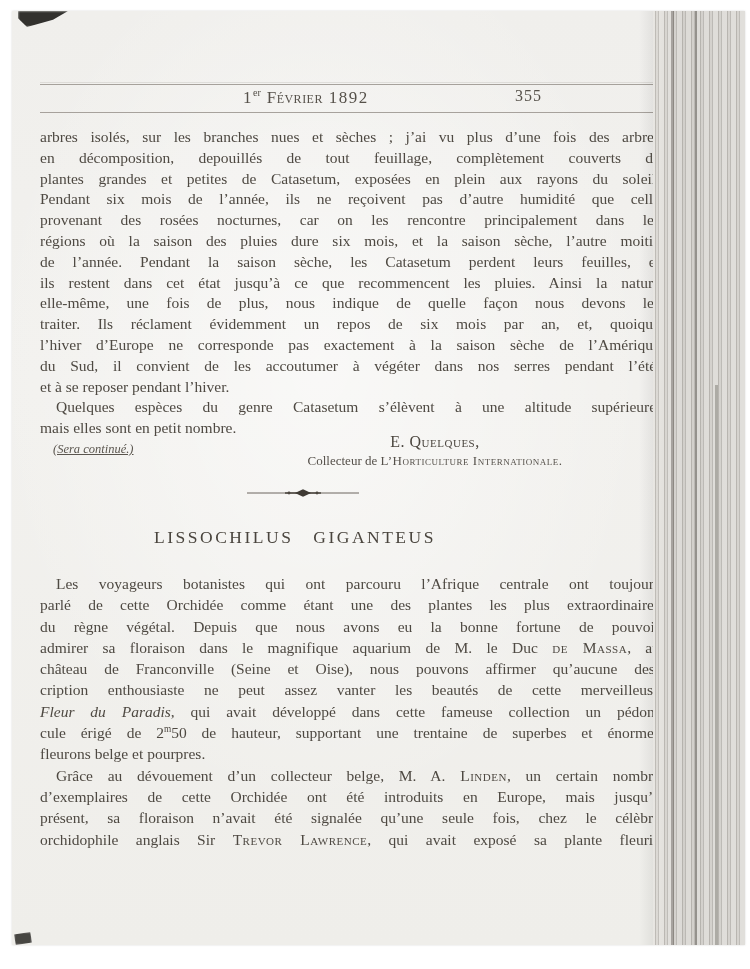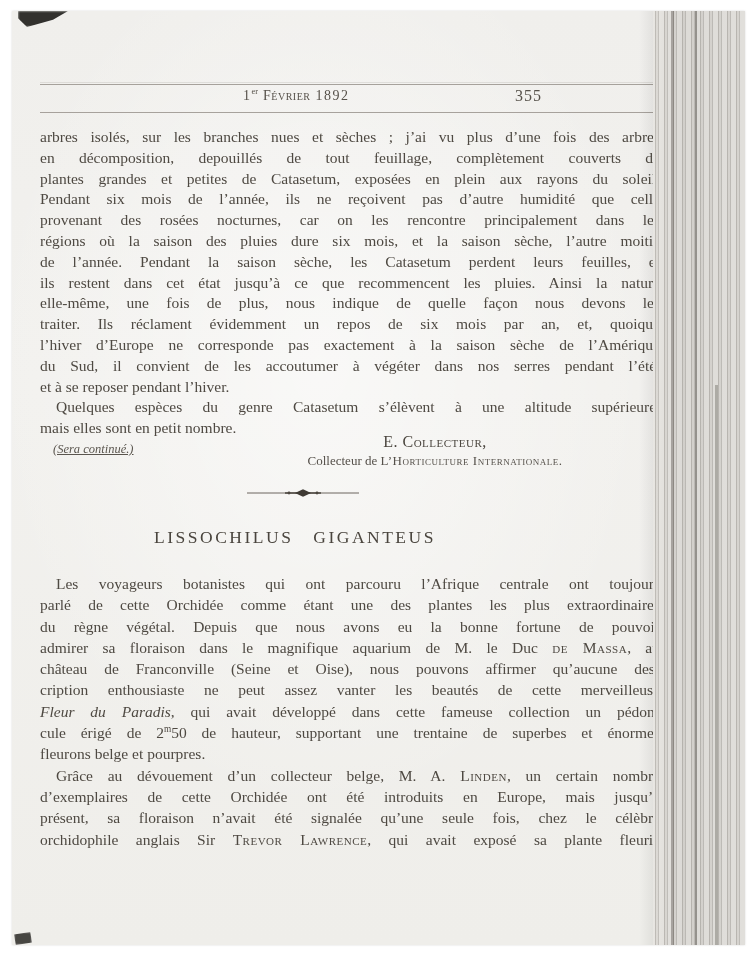--- a/index.html
+++ b/index.html
@@ -39,21 +39,21 @@
   }
   .artifact-bottom-left{
     position:absolute;left:2px;top:921px;width:18px;height:13px;background:#2a2825;
     clip-path:polygon(0 20%,90% 0,100% 80%,10% 100%);filter:blur(0.8px);opacity:0.85;
   }
   
   .running-header{position:absolute;left:28px;top:70px;width:622px;height:40px;color:#56514a;}
   .rule{position:absolute;left:0;width:622px;height:1px;background:#8d8780;opacity:0.75;}
   .rule-top{top:3px;box-shadow:0 -2px 0 rgba(141,135,128,0.25);}
   .rule-bottom{top:31px;}
-  .header-date{position:absolute;left:203px;top:7px;font-size:14px;letter-spacing:1.5px;white-space:nowrap;}
+  .header-date{position:absolute;left:203px;top:7px;font-size:17px;letter-spacing:1.5px;white-space:nowrap;}
   .page-number{position:absolute;right:120px;top:6px;font-size:16px;letter-spacing:1px;}
   
   .text-block{position:absolute;left:28px;top:116px;width:620px;color:#4e4942;}
   .para{font-size:15.5px;line-height:20.8px;}
   .line{text-align:justify;text-align-last:justify;white-space:normal;}
   .line.last{text-align-last:auto;}
   .para.indent .line:first-child{text-indent:16px;}
   .seg-i{font-style:italic;}
   .seg-sc{font-variant:small-caps;letter-spacing:0.5px;}
   .seg-sup{vertical-align:super;font-size:0.6em;line-height:0;letter-spacing:0;}
@@ -108,21 +108,21 @@
         </div>
         <div class="para indent">
           <div class="line"><span>Quelques espèces du genre Catasetum s’élèvent à une altitude supérieure,</span></div>
           <div class="line last"><span>mais elles sont en petit nombre.</span></div>
         </div>
       </div>
 
     <div class="footer-row">
       <div class="continuation-note"><span class="seg-i">(Sera continué.)</span></div>
       <div class="signature-block">
-        <div class="signature-name"><span class="seg-sc">E. Collecteur,</span></div>
+        <div class="signature-name"><span class="seg-sc">E. Quelques,</span></div>
         <div class="signature-title"><span>Collecteur de </span><span class="seg-sc">L’Horticulture Internationale.</span></div>
       </div>
     </div>
 
     <div class="section-divider">
       <svg width="112" height="12" viewBox="0 0 112 12" xmlns="http://www.w3.org/2000/svg">
         <line x1="0" y1="6" x2="112" y2="6" stroke="#5b564f" stroke-width="0.9"></line>
         <line x1="38" y1="6" x2="74" y2="6" stroke="#4b463f" stroke-width="1.6"></line>
         <polygon points="48,6 56,2.2 64,6 56,9.8" fill="#3f3a34"></polygon>
         <circle cx="42" cy="6" r="1.4" fill="#4b463f"></circle>

